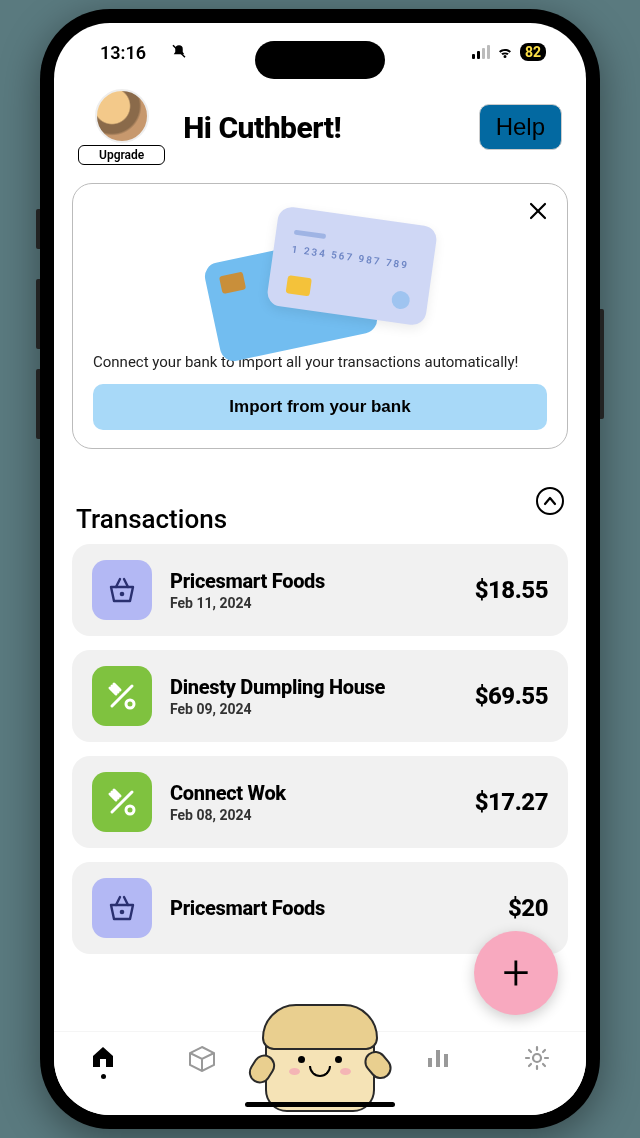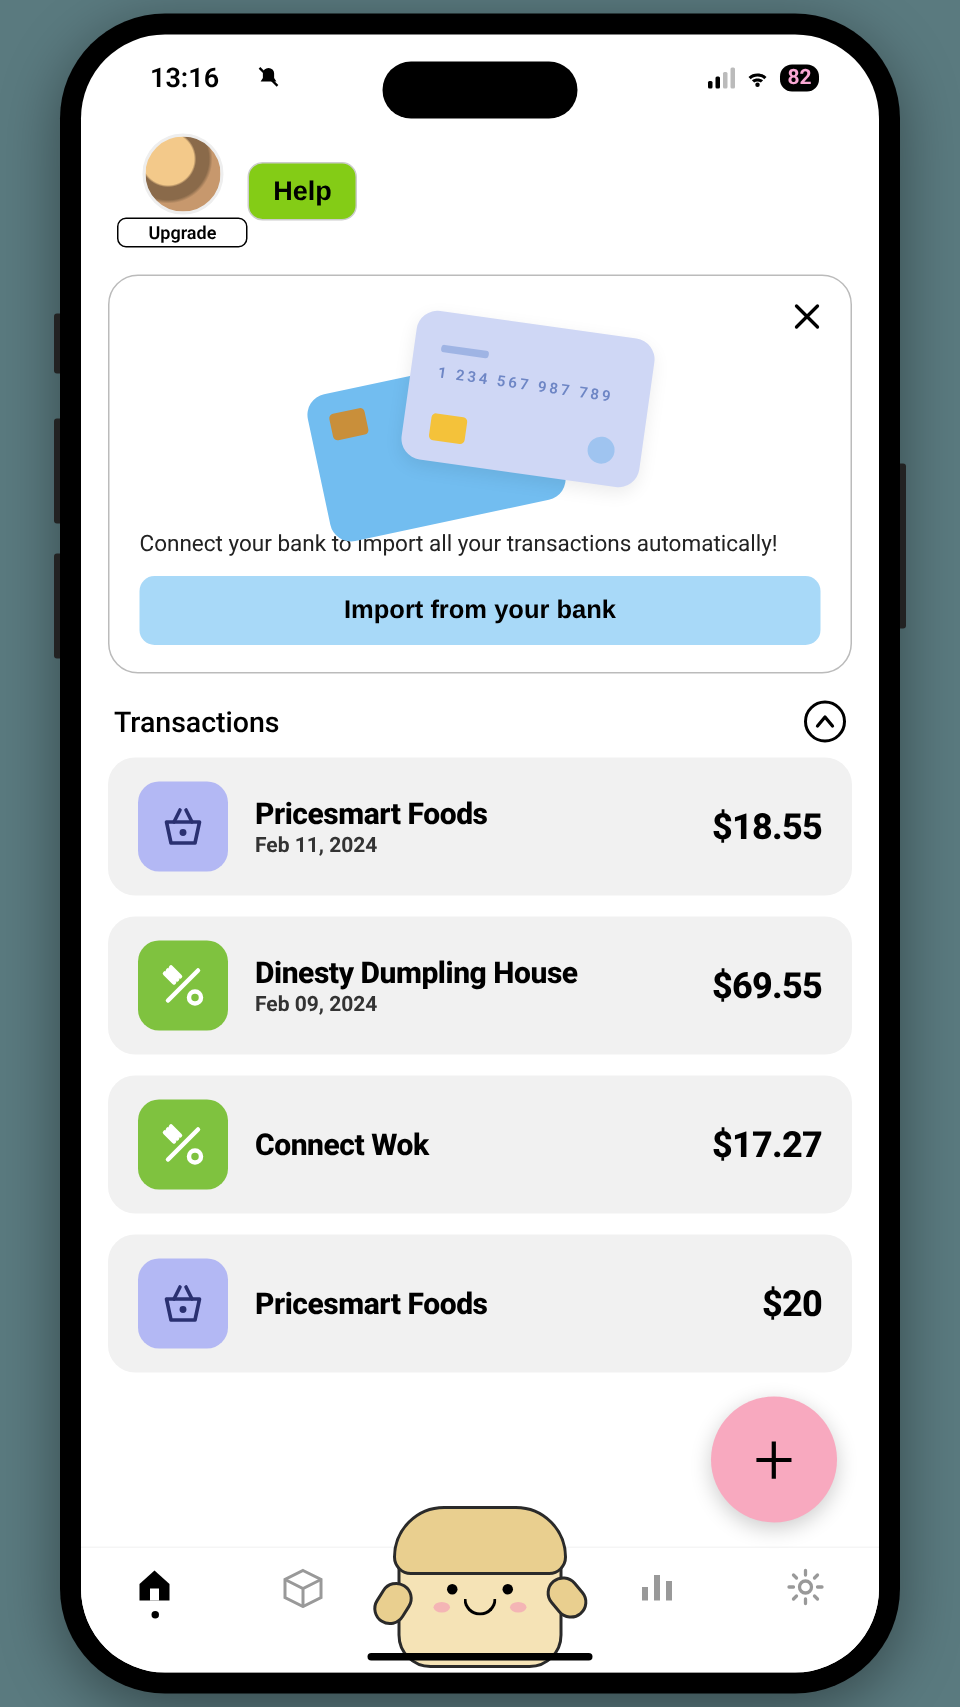--- a/index.html
+++ b/index.html
@@ -72,39 +72,39 @@
   .status-right { display: flex; align-items: center; gap: 6px; }
   .bell-off { width: 18px; height: 18px; }
   .signal-bars { display: flex; align-items: flex-end; gap: 2px; height: 14px; }
   .signal-bars span { width: 3px; background: #000; border-radius: 1px; }
   .signal-bars span:nth-child(1){height:5px;}
   .signal-bars span:nth-child(2){height:8px;}
   .signal-bars span:nth-child(3){height:11px;background:#bbb;}
   .signal-bars span:nth-child(4){height:14px;background:#bbb;}
   .wifi { width: 18px; height: 14px; }
   .battery-badge {
-    background:#000;color:#f9a8d4;border-radius:8px;padding:1px 5px;font-size:14px;font-weight:700;
+    background:#000;color:#fde047;border-radius:8px;padding:1px 5px;font-size:14px;font-weight:700;
     display:flex;align-items:center;gap:2px;
   }
   
   .header {
     display:flex; align-items:center; padding: 8px 24px 4px 24px; flex-shrink:0;
   }
   .avatar-wrap { display:flex; flex-direction:column; align-items:center; gap:2px; }
   .avatar {
     width:54px;height:54px;border-radius:50%;
     background: radial-gradient(circle at 30% 30%, #f3c98a 0 35%, #8a6a4a 38% 55%, #c7986d 60% 100%);
     border:2px solid #eee;
   }
   .upgrade-pill {
     font-size:12px;border:1px solid #000;border-radius:6px;padding:2px 20px;font-weight:600;background:#fff;
   }
   .greeting { font-size:30px; font-weight:800; margin-left:18px; flex:1; letter-spacing:-0.5px; }
   .help-btn {
-    border:1.5px solid #ccc;border-radius:10px;padding:8px 16px;font-size:18px;font-weight:700;background:#84cc16;
+    border:1.5px solid #ccc;border-radius:10px;padding:8px 16px;font-size:24px;font-weight:400;background:#0369a1;
   }
   
   .content { flex:1; overflow:hidden; padding: 14px 18px 0 18px; }
   
   .sync-card {
     border:1.5px solid #bbb;border-radius:20px;padding:18px 20px 18px 20px;position:relative;
   }
   .sync-close {
     position:absolute;top:14px;right:16px;width:26px;height:26px;display:flex;align-items:center;justify-content:center;
     font-size:22px;font-weight:300;line-height:1;cursor:pointer;
@@ -124,21 +124,21 @@
   .card-front .num { position:absolute;top:36px;left:18px;font-size:10px;color:#6e86c5;letter-spacing:2px;font-weight:600; }
   .card-front .num2 { position:absolute;top:22px;left:18px;width:32px;height:5px;background:#9fb4e4;border-radius:2px; }
   .sync-title { font-size:22px; font-weight:800; margin-bottom:4px; }
   .sync-sub { font-size:15px; color:#222; line-height:1.35; margin-bottom:12px; }
   .import-btn {
     width:100%; background:#a8d9f8; border:none; border-radius:10px; padding:13px 0;
     font-size:17px; font-weight:700; color:#000;
   }
   
   .section-head { display:flex;align-items:center;justify-content:space-between;margin:18px 4px 10px 4px; }
-  .section-title { font-size:19px; font-weight:500; }
+  .section-title { font-size:26px; font-weight:500;margin-top:37px; }
   .chevron-circle {
     width:28px;height:28px;border:2px solid #000;border-radius:50%;display:flex;align-items:center;justify-content:center;
   }
   .tx-list { display:flex;flex-direction:column;gap:14px; }
   .tx-row {
     background:#f1f1f1;border-radius:18px;padding:16px 20px;display:flex;align-items:center;gap:18px;
   }
   .tx-icon {
     width:60px;height:60px;border-radius:14px;display:flex;align-items:center;justify-content:center;flex-shrink:0;
   }
@@ -220,20 +220,21 @@
           <span>82</span>
         </div>
       </div>
     </div>
 
     <div class="header">
       <div class="avatar-wrap">
         <div class="avatar"></div>
         <div class="upgrade-pill">Upgrade</div>
       </div>
+      <div class="greeting">Hi Cuthbert!</div>
       <button class="help-btn">Help</button>
     </div>
 
     <div class="content">
 
       <div class="sync-card">
         <div class="sync-close">
           <svg width="20" height="20" viewBox="0 0 20 20">
               <line x1="3" y1="3" x2="17" y2="17" stroke="#000" stroke-width="2.2" stroke-linecap="round"></line>
               <line x1="17" y1="3" x2="3" y2="17" stroke="#000" stroke-width="2.2" stroke-linecap="round"></line>
@@ -293,20 +294,21 @@
           <div class="tx-row">
             <div class="tx-icon food">
               <svg width="36" height="36" viewBox="0 0 36 36">
                 <line x1="8" y1="28" x2="28" y2="8" stroke="#fff" stroke-width="3" stroke-linecap="round"></line>
                 <path d="M8 8l6 6M10 6l6 6M6 10l6 6" stroke="#fff" stroke-width="3" stroke-linecap="round"></path>
                 <circle cx="26" cy="26" r="4" fill="none" stroke="#fff" stroke-width="3"></circle>
               </svg>
             </div>
             <div class="tx-info">
               <div class="tx-name">Connect Wok</div>
+              <div class="tx-date">Feb 08, 2024</div>
             </div>
             <div class="tx-amt">$17.27</div>
           </div>
           <div class="tx-row">
             <div class="tx-icon shop">
               <svg width="34" height="34" viewBox="0 0 34 34">
                 <path d="M6 14h22l-3 14H9z" fill="none" stroke="#2a3070" stroke-width="2.4" stroke-linejoin="round"></path>
                 <path d="M11 14l4-8M23 14l-4-8" fill="none" stroke="#2a3070" stroke-width="2.4" stroke-linecap="round"></path>
                 <circle cx="17" cy="21" r="2.3" fill="#2a3070"></circle>
               </svg>

